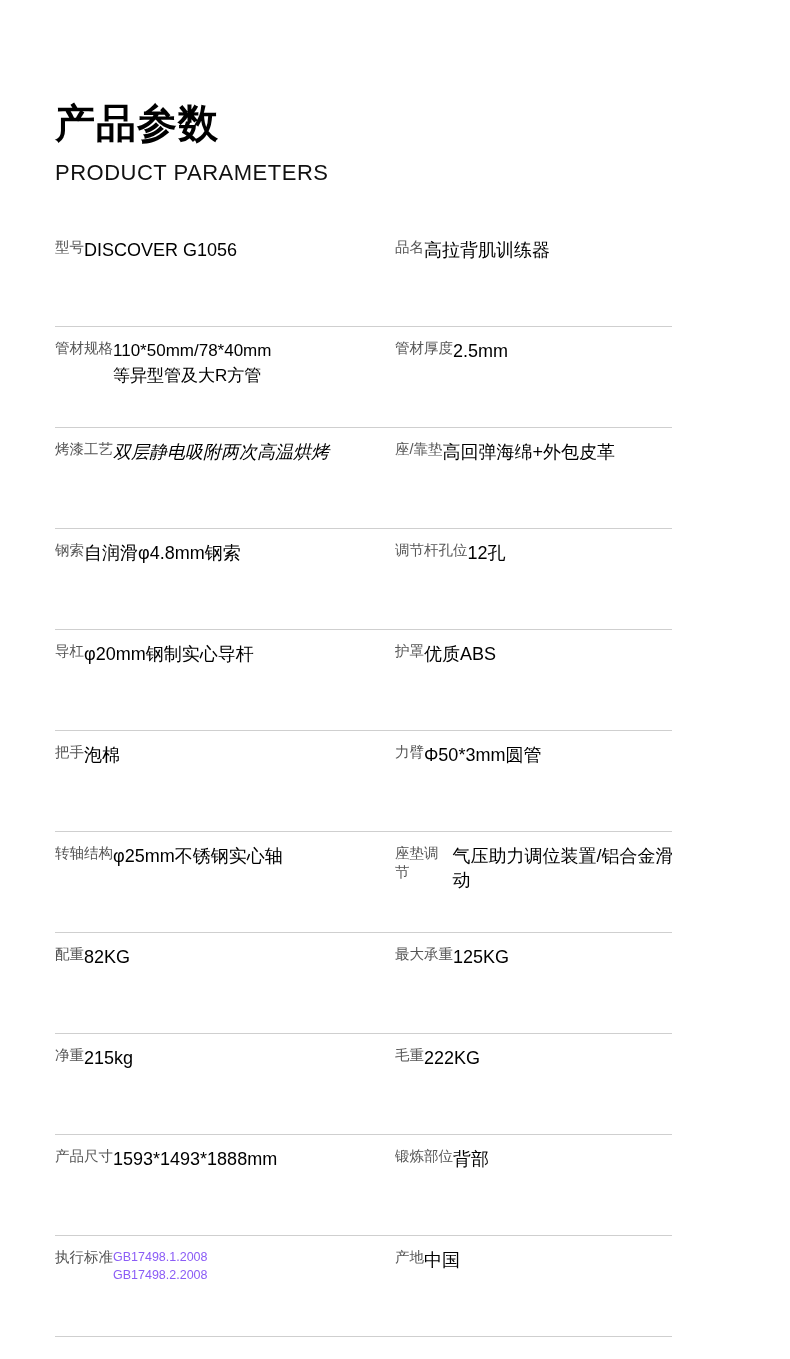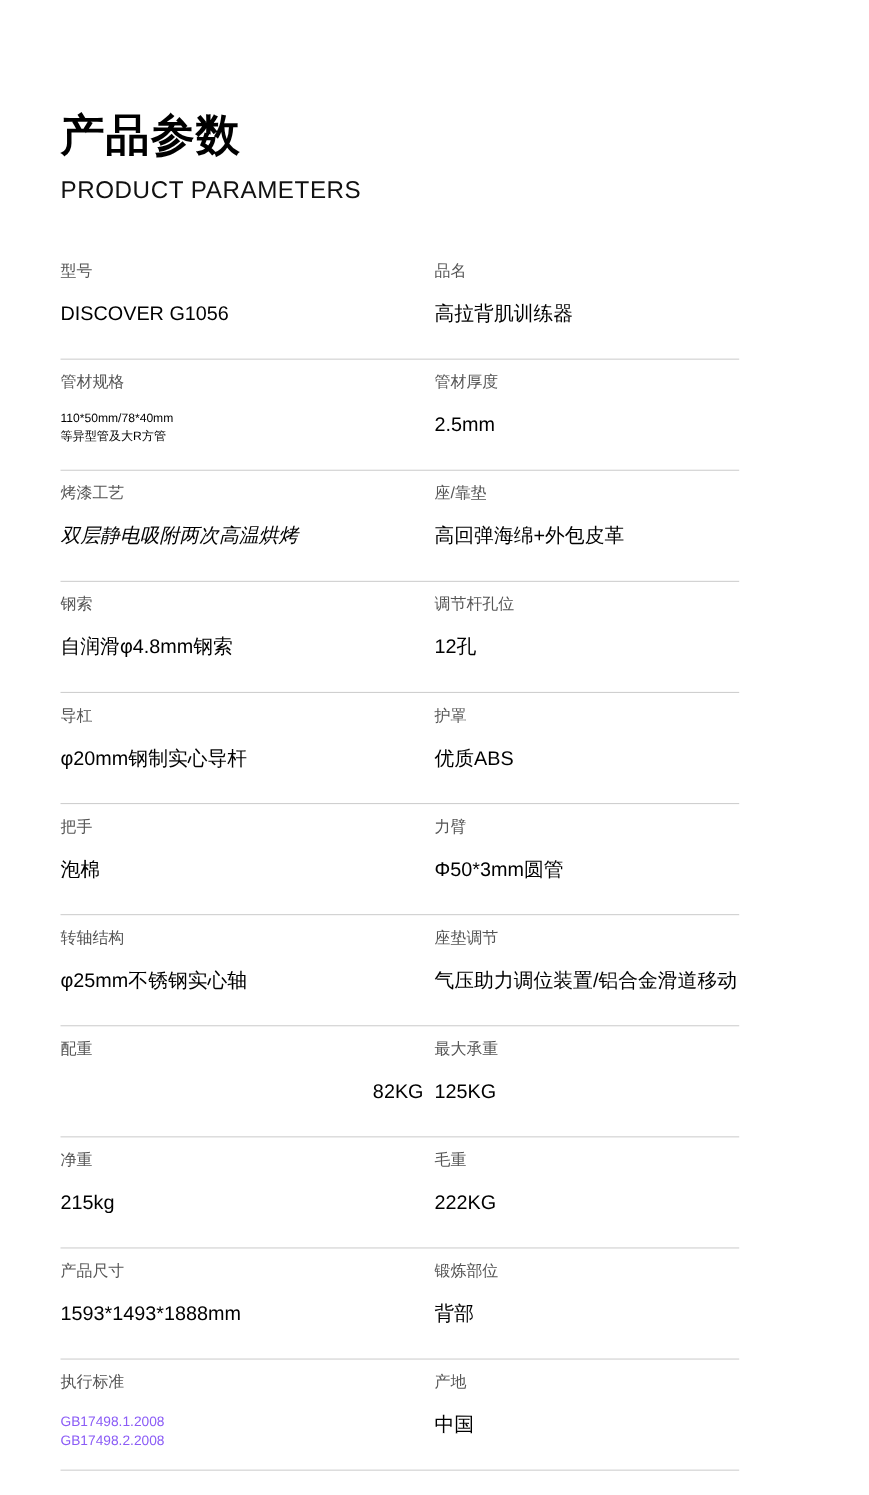--- a/index.html
+++ b/index.html
@@ -43,36 +43,35 @@
     min-height: 101px;
     padding-top: 12px;
   }
   .spec-row:last-child {
     border-bottom: 1px solid #cfcfcf;
   }
   .spec-cell {
     width: 50%;
     padding-right: 10px;
     display: flex;
-    flex-direction: column;
     justify-content: flex-start;
   }
   .spec-label {
     font-size: 14.5px;
     color: #555555;
     line-height: 1.3;
     margin-bottom: 16px;
   }
   .spec-value {
     font-size: 18px;
     color: #000000;
     line-height: 1.35;
   }
   .spec-value.small {
-    font-size: 11px;
+    font-size: 17px;
     line-height: 1.45;
     color: #000000;
   }
   .spec-value.tiny {
     font-size: 12.5px;
     line-height: 1.45;
     color: #8b5cf6;
   }
 </style>
 </head>

